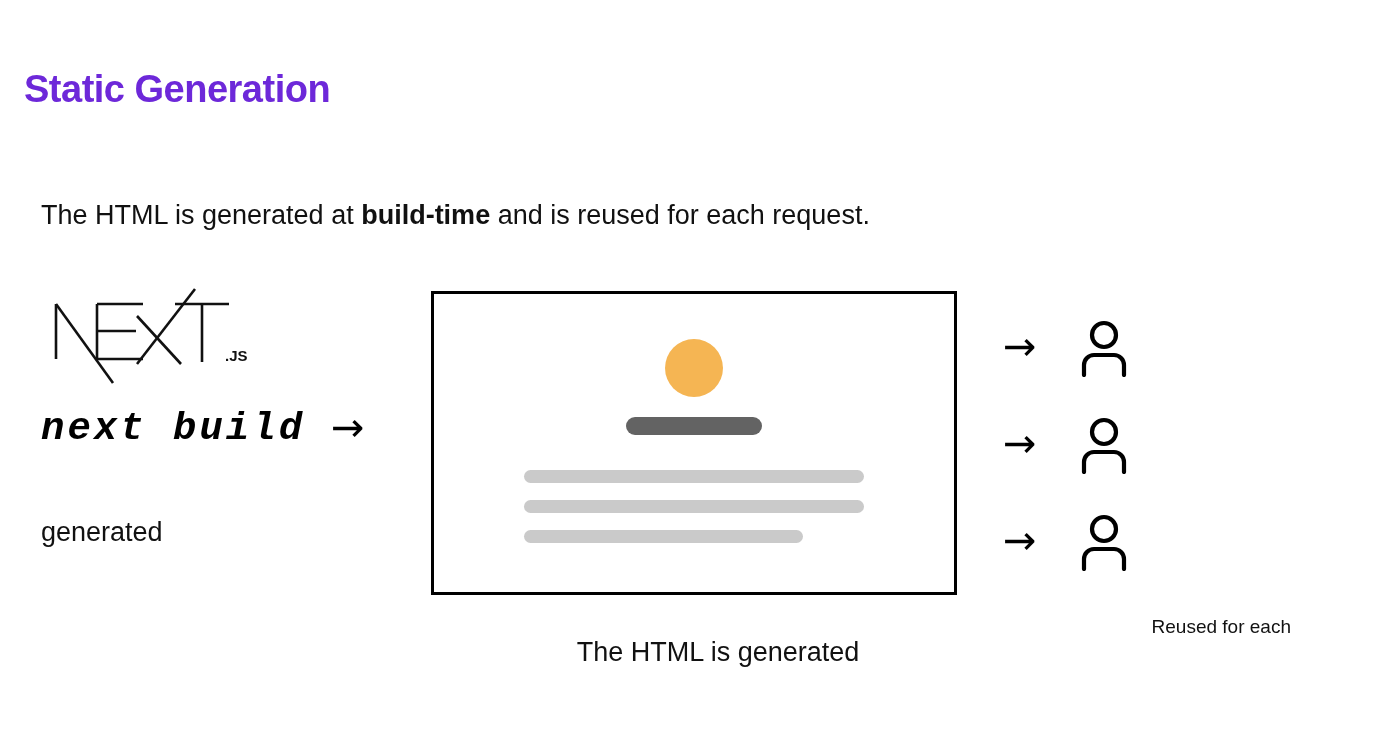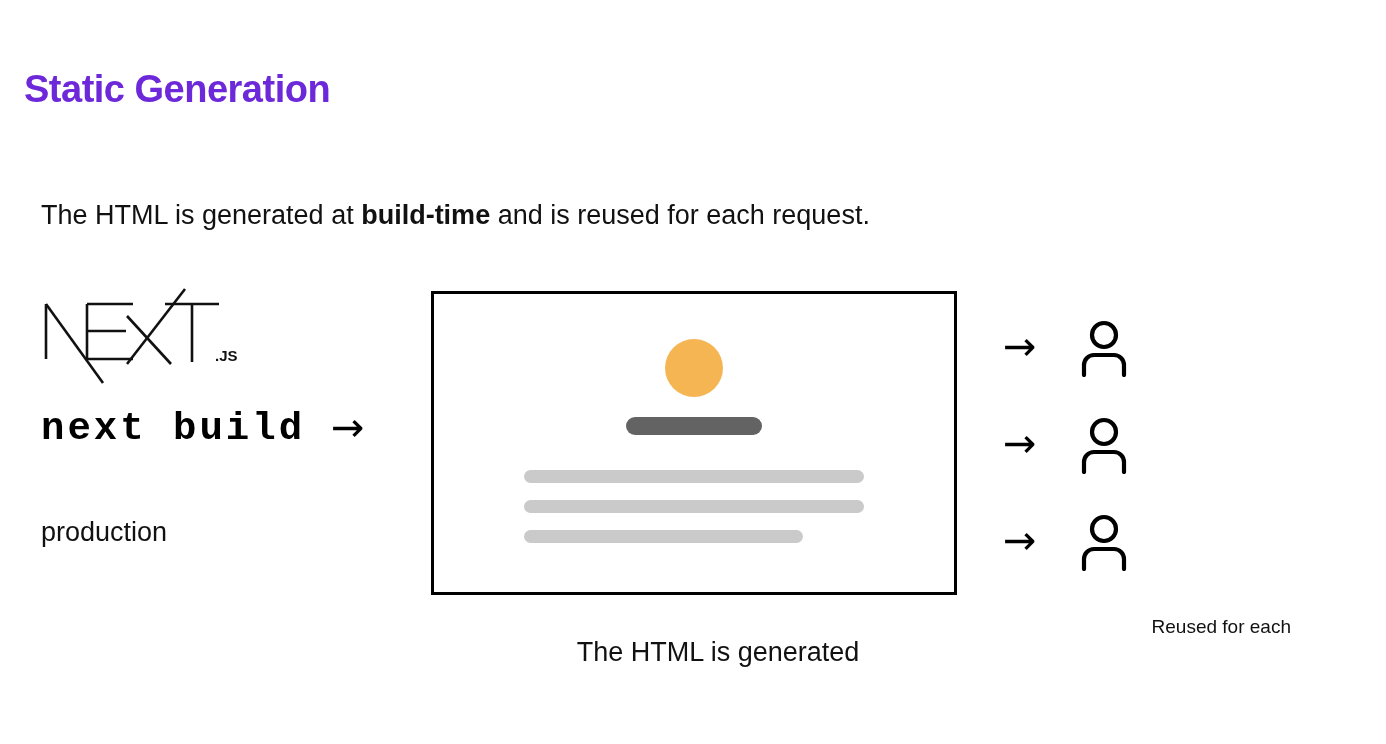--- a/index.html
+++ b/index.html
@@ -40,21 +40,21 @@
     color: #111111;
     white-space: nowrap;
   }
   .page-subtitle .strong {
     font-weight: bold;
   }
 
   
   .left-col {
     position: absolute;
-    left: 41px;
+    left: 51px;
     top: 286px;
     width: 370px;
   }
 
   .nextjs-logo {
     display: block;
     width: 200px;
     height: 100px;
   }
 
@@ -64,20 +64,21 @@
     top: 407px;
     font-family: "Liberation Mono", "DejaVu Sans Mono", monospace;
     font-size: 39px;
     font-weight: bold;
     letter-spacing: 3px;
     color: #000000;
     white-space: nowrap;
     display: flex;
     align-items: center;
     gap: 26px;
+    font-style: italic;
   }
   .build-cmd .arrow-glyph {
     font-family: "DejaVu Sans", sans-serif;
     font-size: 40px;
     font-weight: normal;
     letter-spacing: 0;
     line-height: 1;
     position: relative;
     top: -2px;
   }
@@ -216,21 +217,21 @@
     <text x="0" y="18" font-family="Liberation Sans, sans-serif" font-size="15" font-weight="600" fill="#111111">.JS</text>
   </svg>
 </div>
 
 <div class="build-cmd">
   <span>next build</span>
   <span class="arrow-glyph">→</span>
 </div>
 
 <div class="left-caption">
-  <div>production</div>
+  <div>generated</div>
 </div>
 
 <div class="mockup-frame">
   <div class="mockup-circle"></div>
   <div class="mockup-title-bar"></div>
   <div class="mockup-lines">
     <div class="mockup-line"></div>
     <div class="mockup-line"></div>
     <div class="mockup-line short"></div>
   </div>

